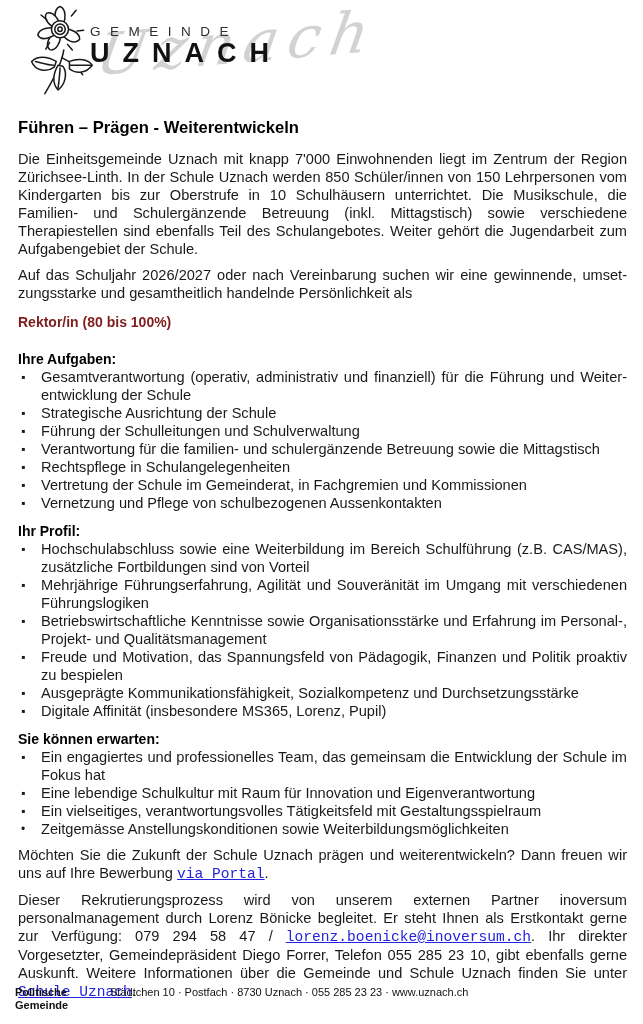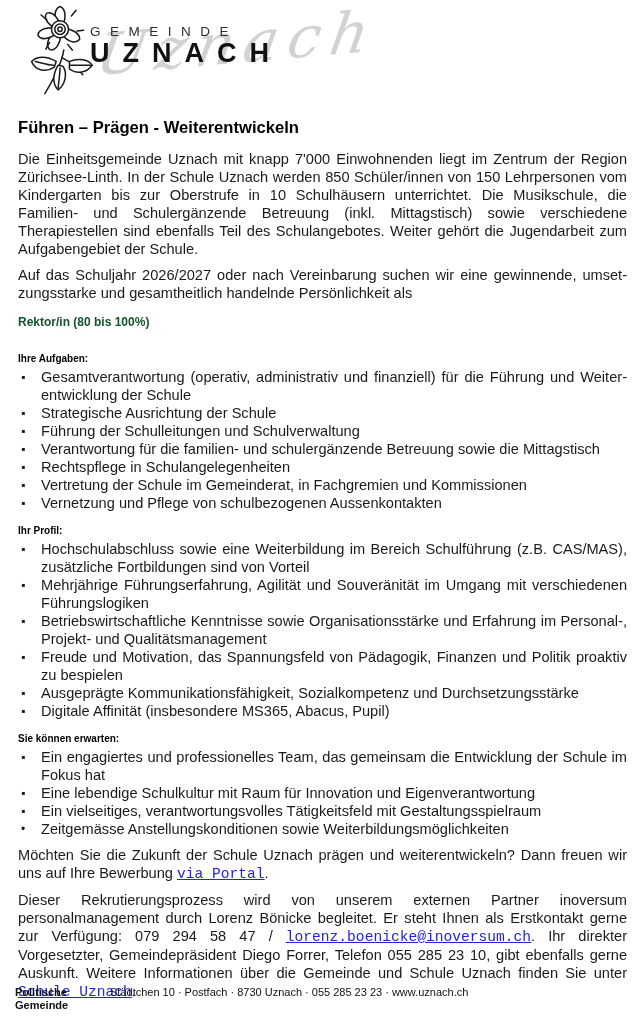--- a/index.html
+++ b/index.html
@@ -17,22 +17,22 @@
     font-size:58px;letter-spacing:9px;color:#cbcbcb;opacity:.85;
     transform:skewX(-14deg) rotate(-5deg);white-space:nowrap;
   }
   .brand{position:relative;z-index:2;padding-left:72px;padding-top:23px;}
   .gemeinde{font-size:13.5px;letter-spacing:9.5px;color:#2e2e2e;}
   .wordmark{font-size:27px;font-weight:bold;letter-spacing:13px;margin-top:3px;color:#111;}
   
   .slogan{font-size:16.6px;line-height:20px;font-weight:bold;color:#000;margin:15px 0 12px;}
   .para{text-align:justify;margin:8px 0 0;}
   .intro{}
-  .position{font-size:12px;line-height:21px;font-weight:bold;color:#14532d;margin:10px 0 17px;}
-  .sec-head{font-size:10px;line-height:18px;font-weight:bold;color:#000;margin:10px 0 0;}
+  .position{font-size:14px;line-height:21px;font-weight:bold;color:#7f1d1d;margin:10px 0 17px;}
+  .sec-head{font-size:14px;line-height:18px;font-weight:bold;color:#000;margin:10px 0 0;}
   ul.blist{list-style:none;margin:0;padding:0;}
   ul.blist li{display:flex;}
   .marker{flex:0 0 20px;padding-left:3px;font-size:12px;}
   .li-text{flex:1;text-align:justify;text-align-last:left;}
   .doc-link{color:var(--link,#2323dd);text-decoration:underline;cursor:pointer;font-family:Liberation Mono, monospace;}
   
   .foot{position:absolute;left:15px;right:8px;top:986px;font-size:11px;line-height:13px;color:#111;}
   .f-row{display:flex;}
   .f-label{flex:0 0 95px;font-weight:bold;}
   .f-value{flex:1;white-space:nowrap;}
@@ -140,21 +140,21 @@
         <li>
           <span class="marker">▪</span>
           <span class="li-text">Freude und Motivation, das Spannungsfeld von Pädagogik, Finanzen und Politik proaktiv zu bespielen</span>
         </li>
         <li>
           <span class="marker">▪</span>
           <span class="li-text">Ausgeprägte Kommunikationsfähigkeit, Sozialkompetenz und Durchsetzungsstärke</span>
         </li>
         <li>
           <span class="marker">▪</span>
-          <span class="li-text">Digitale Affinität (insbesondere MS365, Abacus, Pupil)</span>
+          <span class="li-text">Digitale Affinität (insbesondere MS365, Lorenz, Pupil)</span>
         </li>
       </ul>
   </section>
 
   <section>
     <h3 class="sec-head">Sie können erwarten:</h3>
     <ul class="blist">
         <li>
           <span class="marker">▪</span>
           <span class="li-text">Ein engagiertes und professionelles Team, das gemeinsam die Entwicklung der Schule im Fokus hat</span>

